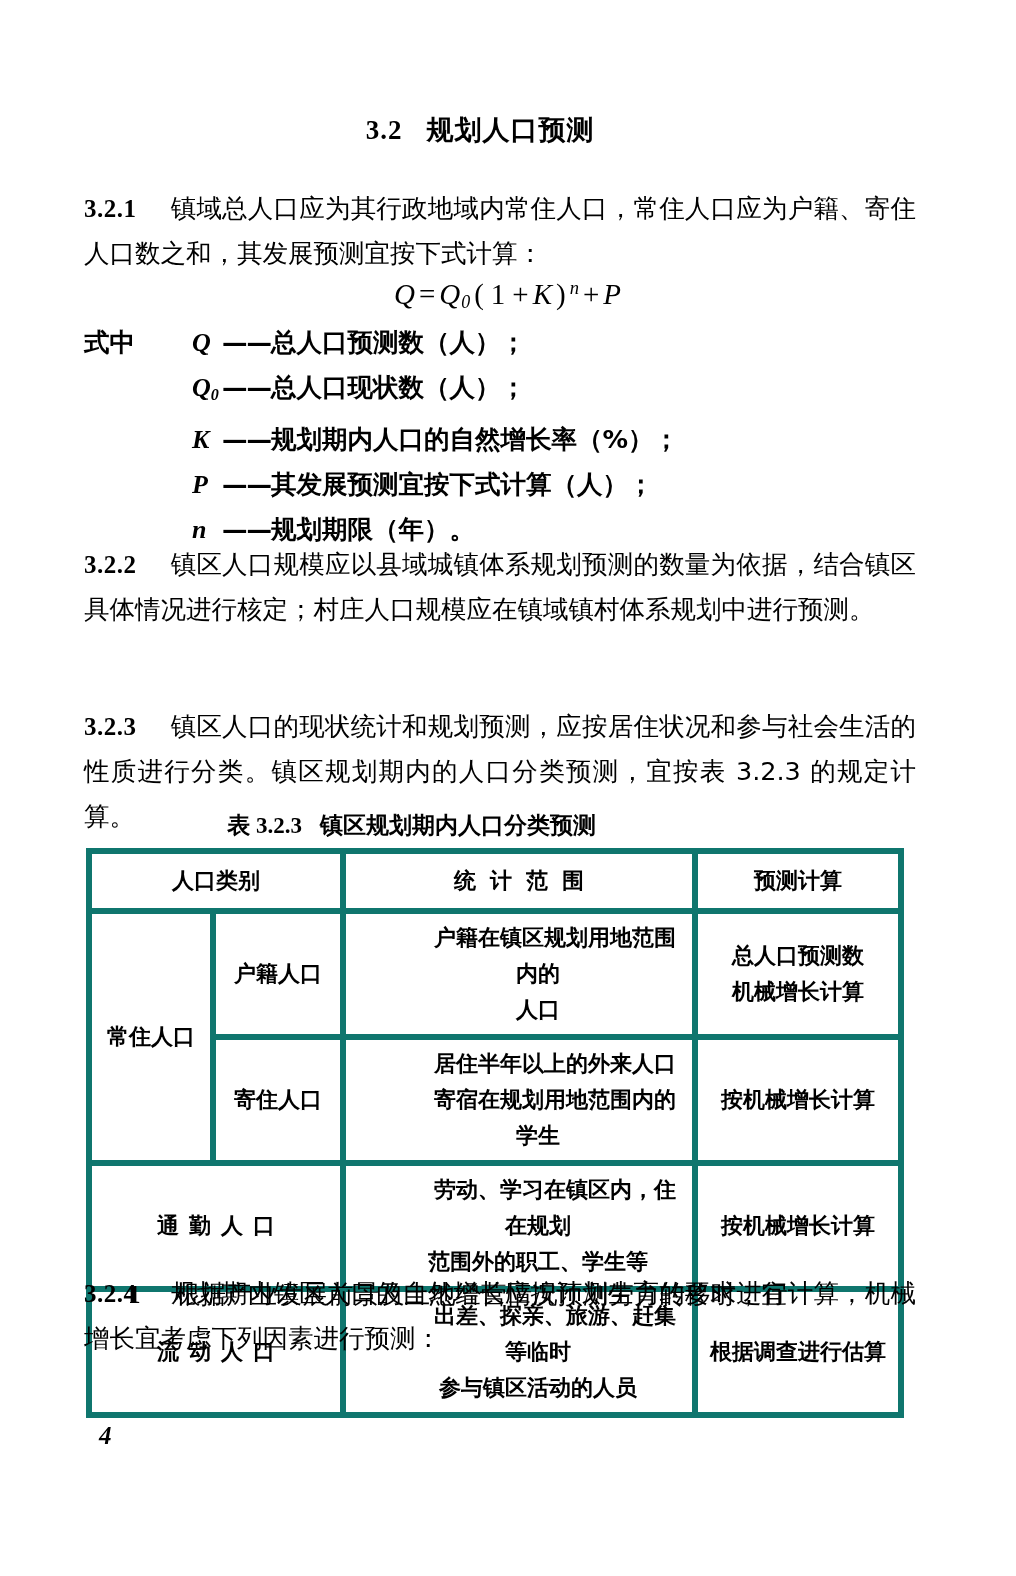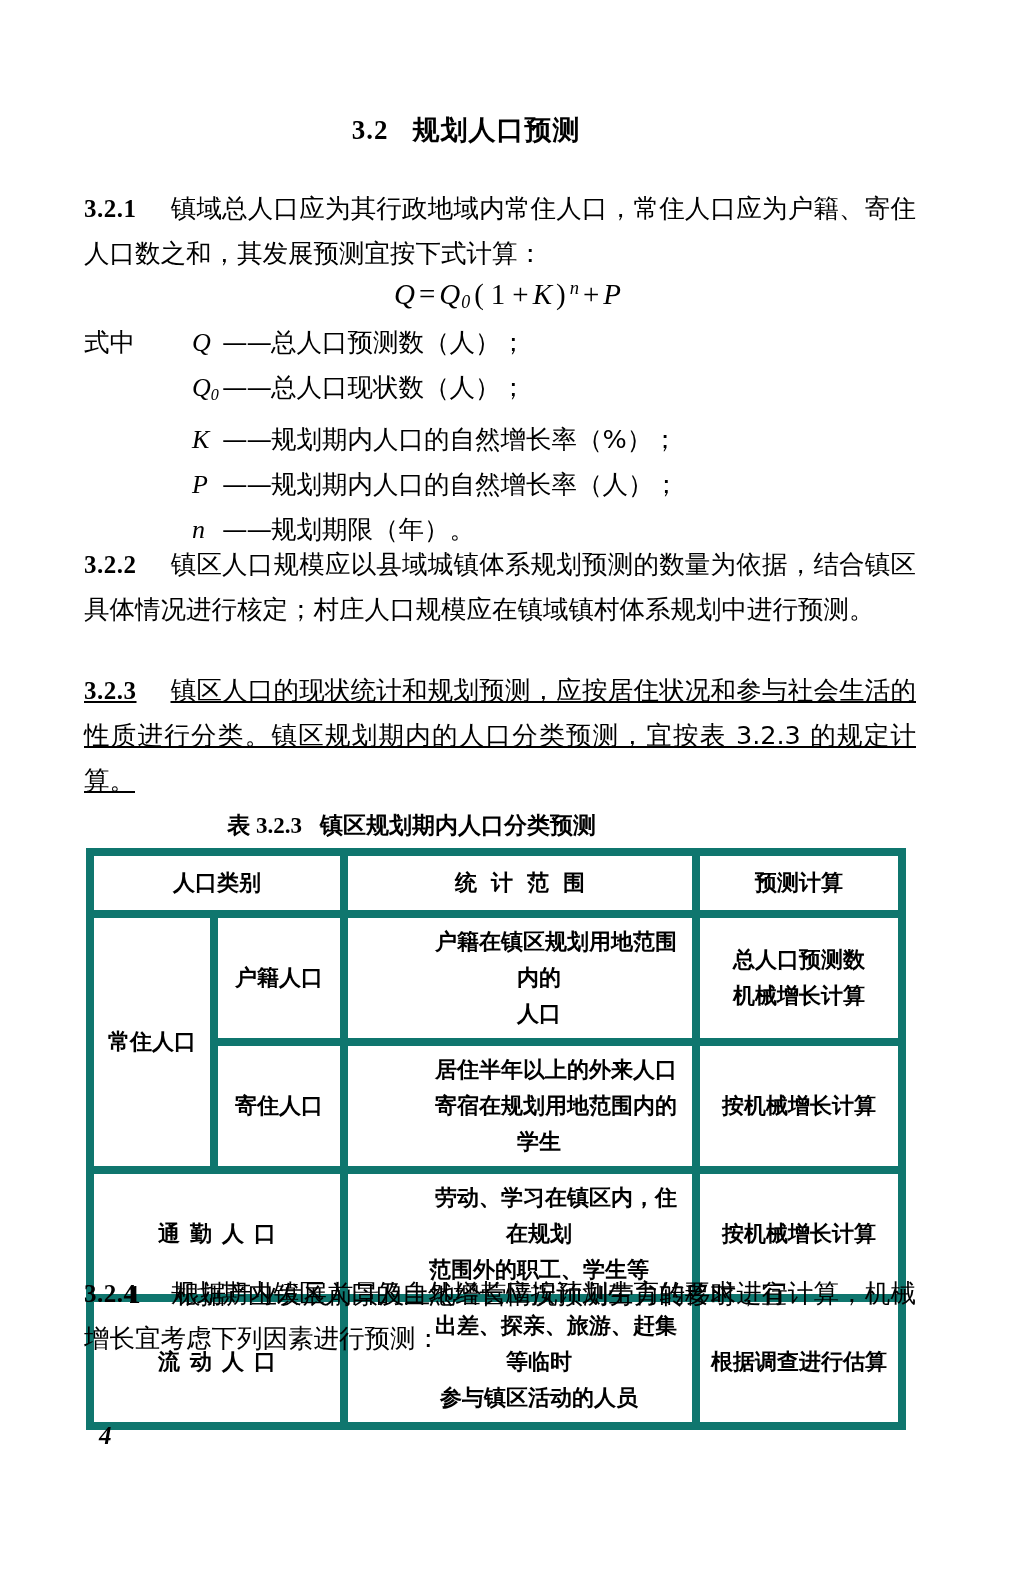--- a/index.html
+++ b/index.html
@@ -20,21 +20,21 @@
     position: absolute;
     left: 0; top: 0;
     width: 1016px;
     height: 1576px;
     background: #ffffff;
   }
 
   
   .section-heading {
     position: absolute;
-    left: 2px;
+    left: 16px;
     top: 112px;
     width: 928px;
     text-align: center;
     font-weight: bold;
     font-size: 27px;
     letter-spacing: 1px;
     font-family: "DejaVu Sans", sans-serif;
   }
   .section-heading .num {
     font-family: "Liberation Serif", serif;
@@ -86,21 +86,21 @@
 
   
   .wherelist {
     position: absolute;
     left: 84px;
     top: 320px;
     width: 832px;
     font-size: 25.5px;
     line-height: 45px;
   }
-  .where-row { white-space: nowrap; }
+  .where-row { white-space: nowrap; font-weight: bold; }
   .where-label {
     display: inline-block;
     width: 108px;
   }
   .sym {
     font-family: "Liberation Serif", serif;
     font-style: italic;
     font-size: 26px;
     display: inline-block;
     min-width: 30px;
@@ -135,21 +135,21 @@
     width: 812px;
   }
   table.ptable {
     border-collapse: collapse;
     width: 812px;
     table-layout: fixed;
     font-size: 22px;
     font-weight: bold;
   }
   table.ptable td {
-    border: 8px solid #0f766e;
+    border: 6px solid #0f766e;
     text-align: center;
     vertical-align: middle;
     padding: 6px 8px;
     line-height: 36px;
   }
   table.ptable td.hdr {
     height: 44px;
     line-height: 30px;
     padding: 5px 6px;
   }
@@ -198,34 +198,34 @@
 
     <div class="where-row">
       <span class="where-label"></span><span class="sym"><span>Q</span><sub>0</sub></span><span class="dashes">——</span><span>总人口现状数（人）；</span>
     </div>
 
     <div class="where-row">
       <span class="where-label"></span><span class="sym">K</span><span class="dashes">——</span><span>规划期内人口的自然增长率（%）；</span>
     </div>
 
     <div class="where-row">
-      <span class="where-label"></span><span class="sym">P</span><span class="dashes">——</span><span>规划期内人口的自然增长率（人）；</span>
+      <span class="where-label"></span><span class="sym">P</span><span class="dashes">——</span><span>其发展预测宜按下式计算（人）；</span>
     </div>
 
     <div class="where-row">
       <span class="where-label"></span><span class="sym">n</span><span class="dashes">——</span><span>规划期限（年）。</span>
     </div>
 
   </div>
 
   <div class="body-block" style="top:542px;">
     <span class="clause-num">3.2.2</span><span class="gap-md"></span><span>镇区人口规模应以县域城镇体系规划预测的数量为依据，结合镇区具体情况进行核定；村庄人口规模应在镇域镇村体系规划中进行预测。</span>
   </div>
 
-  <div class="body-block" style="top:668px;text-decoration:underline;">
+  <div class="body-block" style="top:704px;">
     <span class="clause-num">3.2.3</span><span class="gap-md"></span><span>镇区人口的现状统计和规划预测，应按居住状况和参与社会生活的性质进行分类。镇区规划期内的人口分类预测，宜按表 3.2.3 的规定计算。</span>
   </div>
 
   <div class="table-caption">
     <span class="tnum">表 3.2.3</span><span class="cap-gap"></span><span>镇区规划期内人口分类预测</span>
   </div>
 
   <div class="tbl-wrap">
     <table class="ptable">
       <colgroup>

